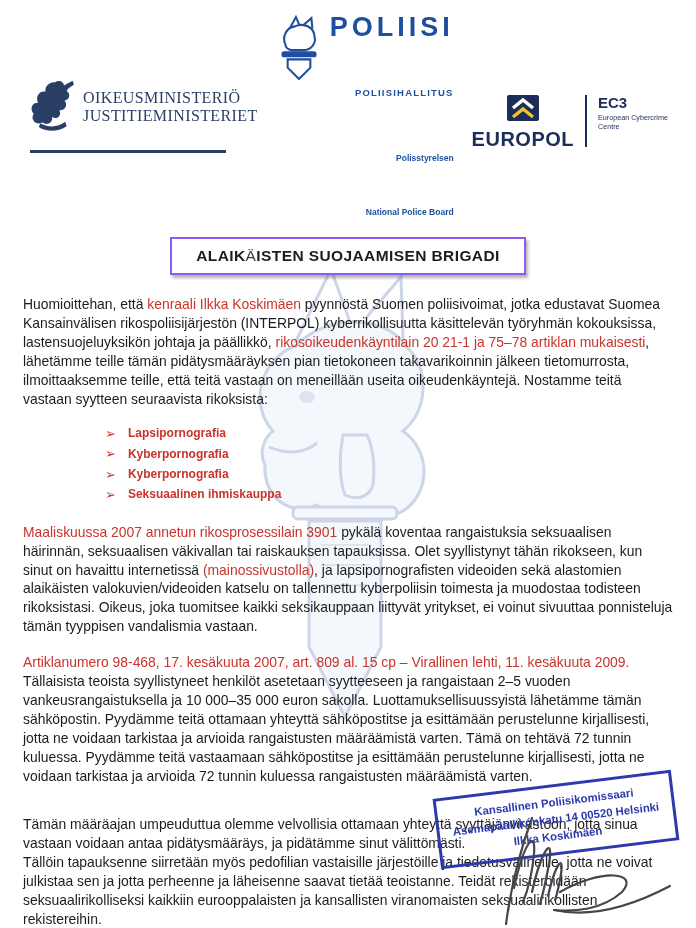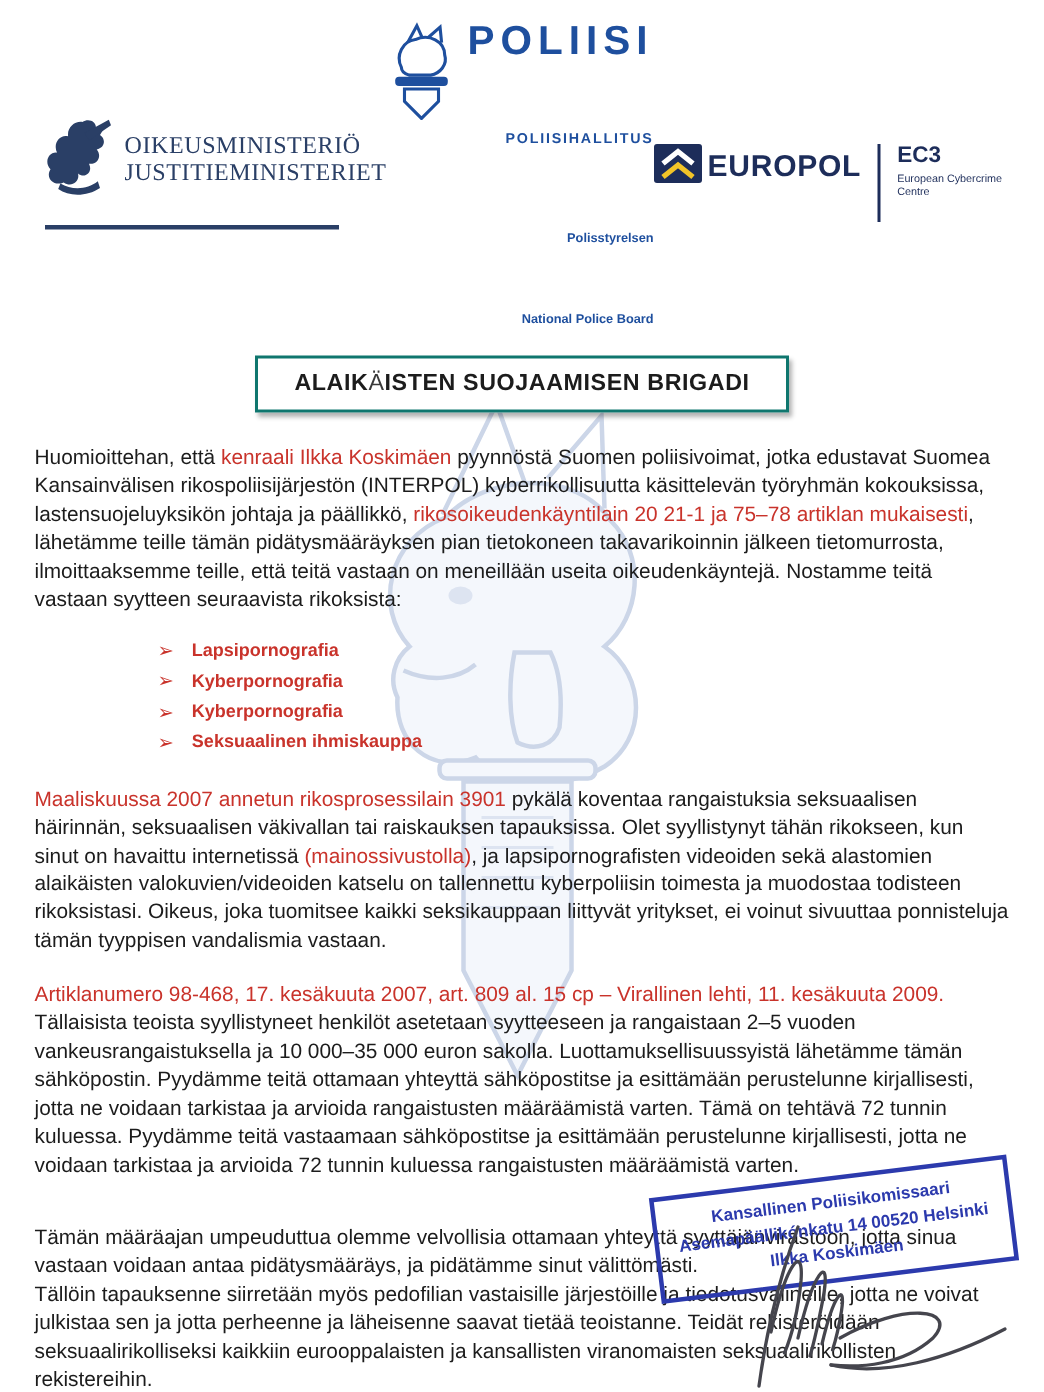--- a/index.html
+++ b/index.html
@@ -25,28 +25,28 @@
     font-size:16px;letter-spacing:.4px;line-height:1.12;}
   .ministry-rule{height:3px;background:var(--ministry-navy);width:196px;margin-top:5px;}
   .police{display:flex;align-items:flex-start;gap:8px;margin-top:2px;}
   .police-texts{display:flex;flex-direction:column;align-items:flex-end;gap:42px;}
   .police-word{color:var(--police-blue);font-weight:bold;font-size:27px;
     letter-spacing:4px;line-height:1;}
   .police-sub1{color:var(--police-blue);font-weight:bold;font-size:9.5px;letter-spacing:1.2px;margin-top:4px;margin-left:16px;}
   .police-sub2{color:var(--police-blue);font-weight:bold;font-size:8.5px;margin-top:13px;}
   .police-sub3{color:var(--police-blue);font-weight:bold;font-size:8.5px;margin-top:2px;}
   .europol{display:flex;align-items:flex-start;gap:6px;margin-top:14px;}
-  .europol-main{display:flex;align-items:center;gap:4px;}
+  .europol-main{display:flex;align-items:center;gap:4px;flex-direction:column;}
   .europol-word{color:var(--europol-navy);font-weight:bold;font-size:20px;letter-spacing:.5px;line-height:1;}
   .europol-divider{width:2px;height:52px;background:var(--europol-navy);margin:0 5px;}
   .ec3-col{display:flex;flex-direction:column;}
   .ec3-label{color:var(--europol-navy);font-weight:bold;font-size:15px;line-height:1;}
   .ec3-sub{color:var(--europol-navy);font-size:7.2px;width:72px;line-height:1.25;margin-top:3px;}
   
-  .title-box{margin:20px auto 0;width:fit-content;border:2px solid #0f766e;
+  .title-box{margin:20px auto 0;width:fit-content;border:2px solid #8b5cf6;
     padding:8px 24px;font-size:15.5px;letter-spacing:.4px;
     box-shadow:2px 3px 3px rgba(0,0,0,.3);background:#fff;position:relative;z-index:1;}
   .title-box .seg.b{font-weight:bold;}
   .title-box .seg.thin{font-weight:400;color:#3a3a3a;}
   
   .content{padding:20px 23px 0;position:relative;z-index:1;
     font-size:13.9px;line-height:1.36;}
   .content p{margin:0;}
   .seg.r{color:var(--red);}
   .seg.rb{color:var(--red);font-weight:normal;}

